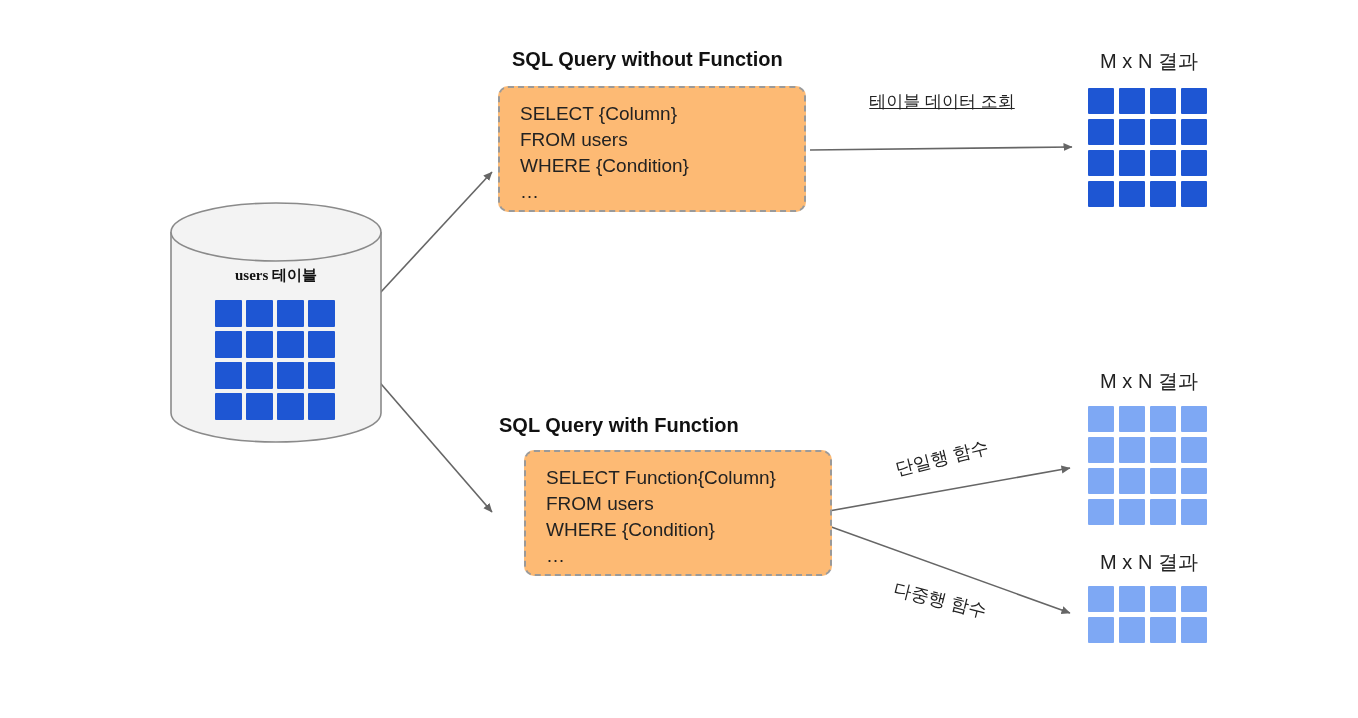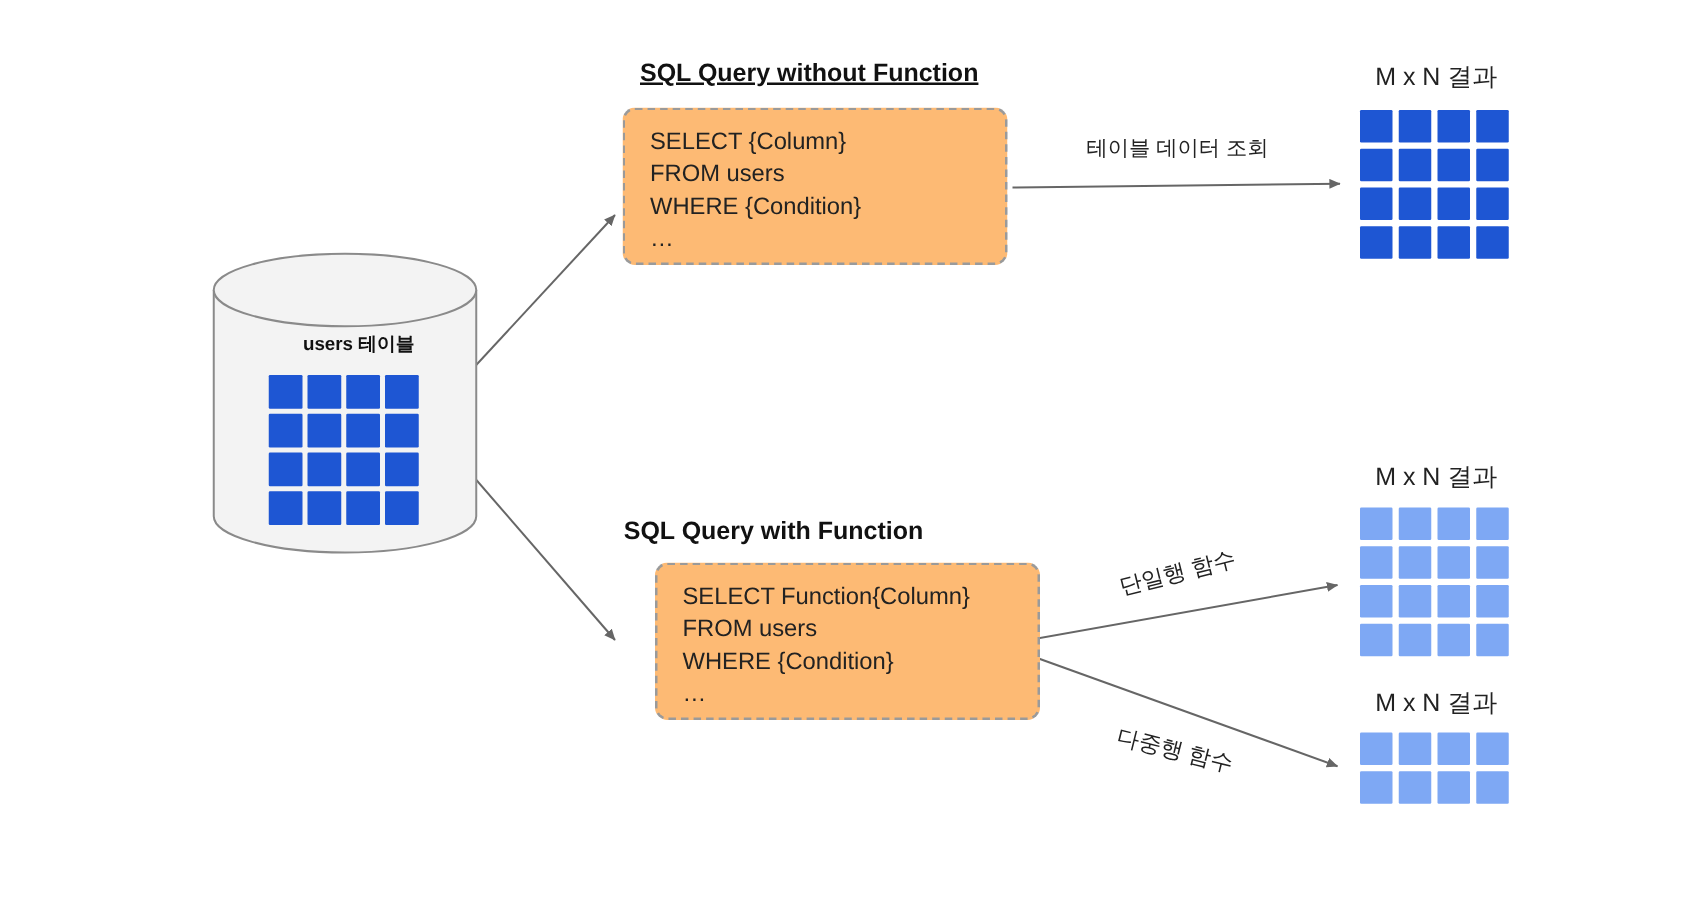--- a/index.html
+++ b/index.html
@@ -50,60 +50,60 @@
     <line x1="810" y1="150" x2="1072" y2="147" stroke="#666" stroke-width="1.6" marker-end="url(#ah)"></line>
     <line x1="812" y1="514" x2="1070" y2="468" stroke="#666" stroke-width="1.6" marker-end="url(#ah)"></line>
     <line x1="812" y1="520" x2="1070" y2="613" stroke="#666" stroke-width="1.6" marker-end="url(#ah)"></line>
   </svg>
 
   <svg class="abs" style="left:168px;top:200px;" width="216" height="250" viewBox="0 0 216 250">
     <path d="M 3 32 L 3 213 A 105 29 0 0 0 213 213 L 213 32" fill="#f3f3f3" stroke="#8a8a8a" stroke-width="1.6"></path>
     <ellipse cx="108" cy="32" rx="105" ry="29" fill="#f3f3f3" stroke="#8a8a8a" stroke-width="1.6"></ellipse>
   </svg>
 
-  <div class="db-label" style="left:197px;top:266px;width:180px;">users 테이블</div>
+  <div class="db-label" style="left:186px;top:266px;width:180px;font-family:Liberation Serif, serif;">users 테이블</div>
 
   <div class="grid db-grid" style="left: 215px; top: 300px; grid-template-columns: repeat(4, var(--sq));">
       <div class="sq" style="background: rgb(30, 86, 211);"></div>
       <div class="sq" style="background: rgb(30, 86, 211);"></div>
       <div class="sq" style="background: rgb(30, 86, 211);"></div>
       <div class="sq" style="background: rgb(30, 86, 211);"></div>
       <div class="sq" style="background: rgb(30, 86, 211);"></div>
       <div class="sq" style="background: rgb(30, 86, 211);"></div>
       <div class="sq" style="background: rgb(30, 86, 211);"></div>
       <div class="sq" style="background: rgb(30, 86, 211);"></div>
       <div class="sq" style="background: rgb(30, 86, 211);"></div>
       <div class="sq" style="background: rgb(30, 86, 211);"></div>
       <div class="sq" style="background: rgb(30, 86, 211);"></div>
       <div class="sq" style="background: rgb(30, 86, 211);"></div>
       <div class="sq" style="background: rgb(30, 86, 211);"></div>
       <div class="sq" style="background: rgb(30, 86, 211);"></div>
       <div class="sq" style="background: rgb(30, 86, 211);"></div>
       <div class="sq" style="background: rgb(30, 86, 211);"></div>
     </div>
 
-  <div class="section-title" style="left:512px;top:48px;text-decoration:underline;">SQL Query without Function</div>
+  <div class="section-title" style="left:512px;top:48px;">SQL Query without Function</div>
 
   <div class="query-box" style="left:498px;top:86px;">
     <div class="query-line">SELECT {Column}</div>
     <div class="query-line">FROM users</div>
     <div class="query-line">WHERE {Condition}</div>
     <div class="query-line">…</div>
   </div>
 
   <div class="section-title" style="left:499px;top:414px;">SQL Query with Function</div>
 
   <div class="query-box" style="left:524px;top:450px;">
     <div class="query-line">SELECT Function{Column}</div>
     <div class="query-line">FROM users</div>
     <div class="query-line">WHERE {Condition}</div>
     <div class="query-line">…</div>
   </div>
 
-  <div class="arrow-label" style="left:858px;top:107px;width:168px;">테이블 데이터 조회</div>
+  <div class="arrow-label" style="left:858px;top:90px;width:168px;text-decoration:underline;">테이블 데이터 조회</div>
 
   <div class="arrow-label tilt-up" style="left:890px;top:446px;width:104px;">단일행 함수</div>
 
   <div class="arrow-label tilt-down" style="left:888px;top:588px;width:104px;">다중행 함수</div>
 
   <div class="result-title" style="left:1059px;top:48px;">M x N 결과</div>
   <div class="grid" style="left: 1088px; top: 88px; grid-template-columns: repeat(4, var(--sq));">
       <div class="sq" style="background: rgb(30, 86, 211);"></div>
       <div class="sq" style="background: rgb(30, 86, 211);"></div>
       <div class="sq" style="background: rgb(30, 86, 211);"></div>

